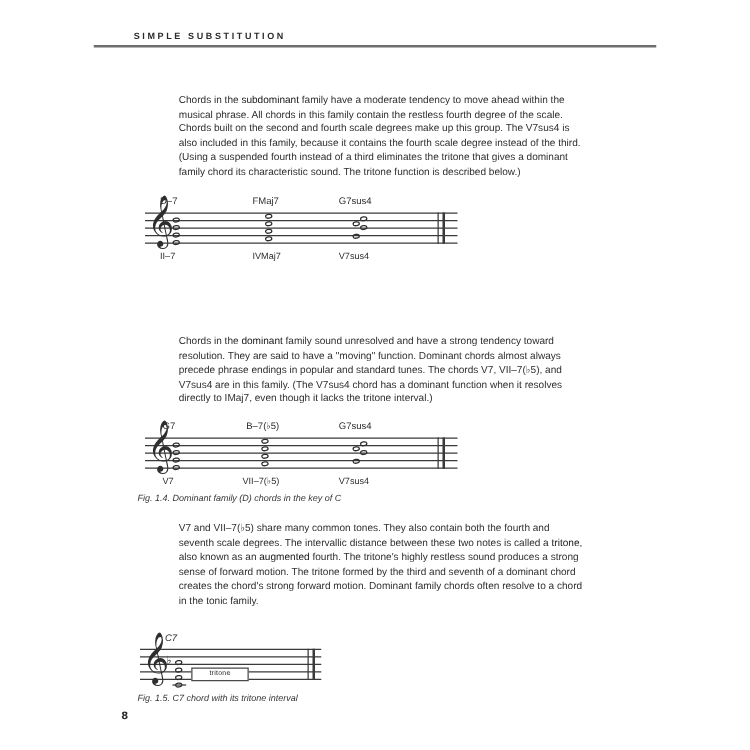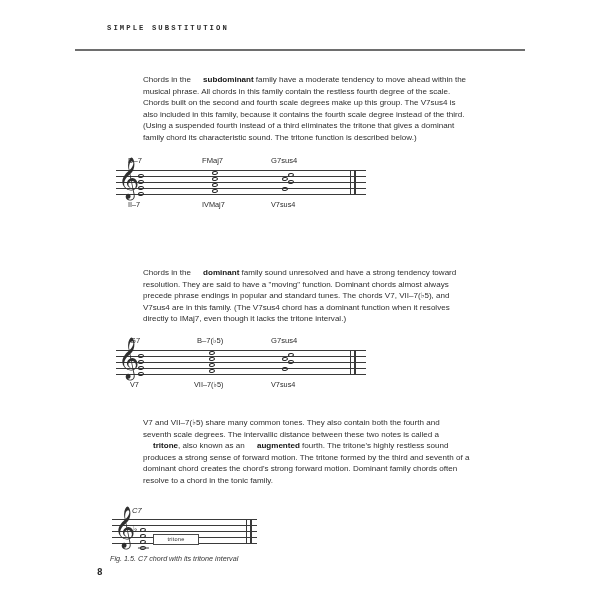--- a/index.html
+++ b/index.html
@@ -23,27 +23,27 @@
   }
 
   
   .runhead-wrap {
     position: absolute;
     left: 75px;
     top: 24px;
     width: 450px;
   }
   .runhead-title {
-    font-family: Liberation Mono, monospace;
+    font-family: Liberation Sans, sans-serif;
     font-size: 7.2px;
     font-weight: 700;
     letter-spacing: 2.1px;
     color: #2b2b2b;
     padding-left: 32px;
-    padding-bottom: 17px;
+    padding-bottom: 3px;
     white-space: nowrap;
   }
   .runhead-rule {
     height: 1.6px;
     background: #6e6e6e;
     width: 100%;
   }
 
   
   .sec-head {
@@ -71,21 +71,21 @@
   .para {
     position: absolute;
     left: 143px;
     width: 327px;
     font-family: "Liberation Sans", sans-serif;
     font-size: 8.05px;
     line-height: 11.55px;
     color: #2f2f2f;
     text-align: left;
   }
-  .para b { font-weight: 700; color: #161616; margin-left: 10px; }
+  .para b { font-weight: 400; color: #161616; }
 
   
   .caption {
     position: absolute;
     font-family: "Liberation Sans", sans-serif;
     font-style: italic;
     font-size: 7.2px;
     color: #353535;
     white-space: nowrap;
   }
@@ -292,20 +292,21 @@
       <div class="barline-end thick" style="left:237.5px;"></div>
     </div>
 
     <div class="sym-row" style="top:44px;">
       <div class="sym rn" style="left:14px;">V7</div>
       <div class="sym rn" style="left:78px;">VII–7(♭5)</div>
       <div class="sym rn" style="left:155px;">V7sus4</div>
     </div>
   </div>
 
+  <div class="caption" style="left:110px; top:394px;">Fig. 1.4. Dominant family (D) chords in the key of C</div>
 
   <div class="para" style="top:417px;">V7 and VII–7(♭5) share many common tones. They also contain both the fourth and seventh scale degrees. The intervallic distance between these two notes is called a <b>tritone</b>, also known as an <b>augmented</b> fourth. The tritone's highly restless sound produces a strong sense of forward motion. The tritone formed by the third and seventh of a dominant chord creates the chord's strong forward motion. Dominant family chords often resolve to a chord in the tonic family.</div>
 
   <div class="system" style="left:112px; top:506px; width:145px;">
 
     <div class="sym-row" style="top:0px;">
       <div class="sym" style="left:20px;font-style:italic;">C7</div>
     </div>
 
     <div class="staff" style="position:absolute; top:13px; left:0; width:145px;">

